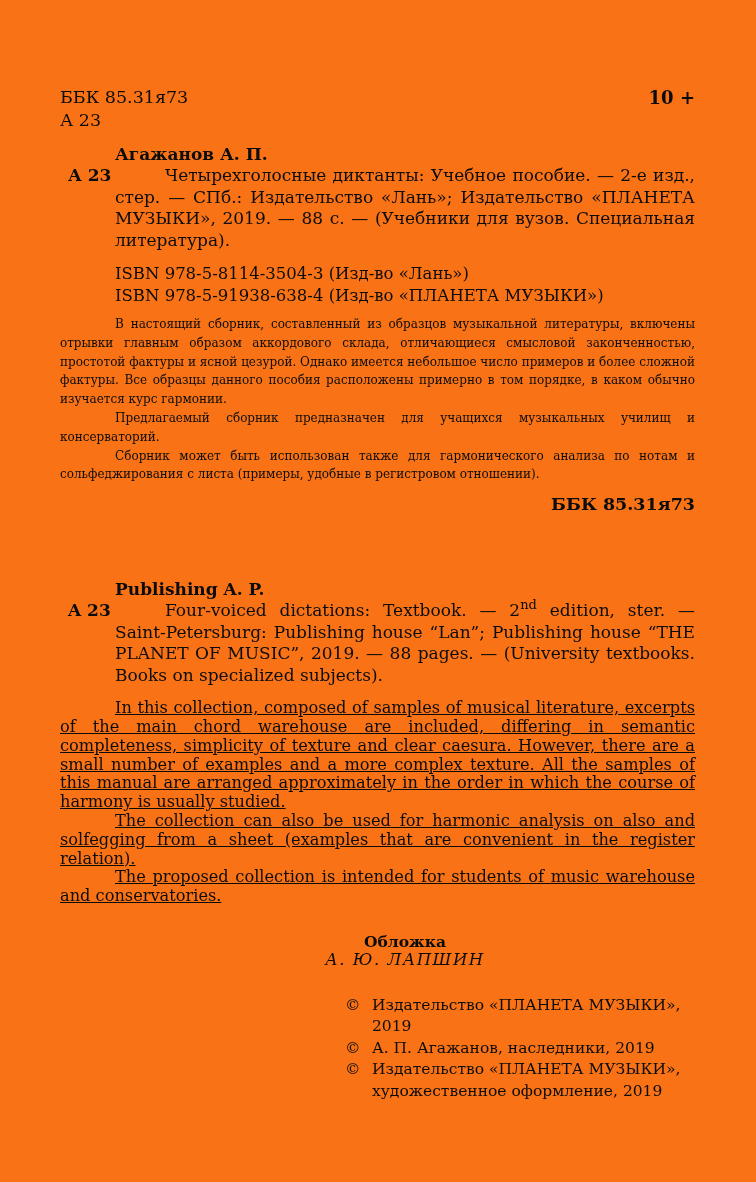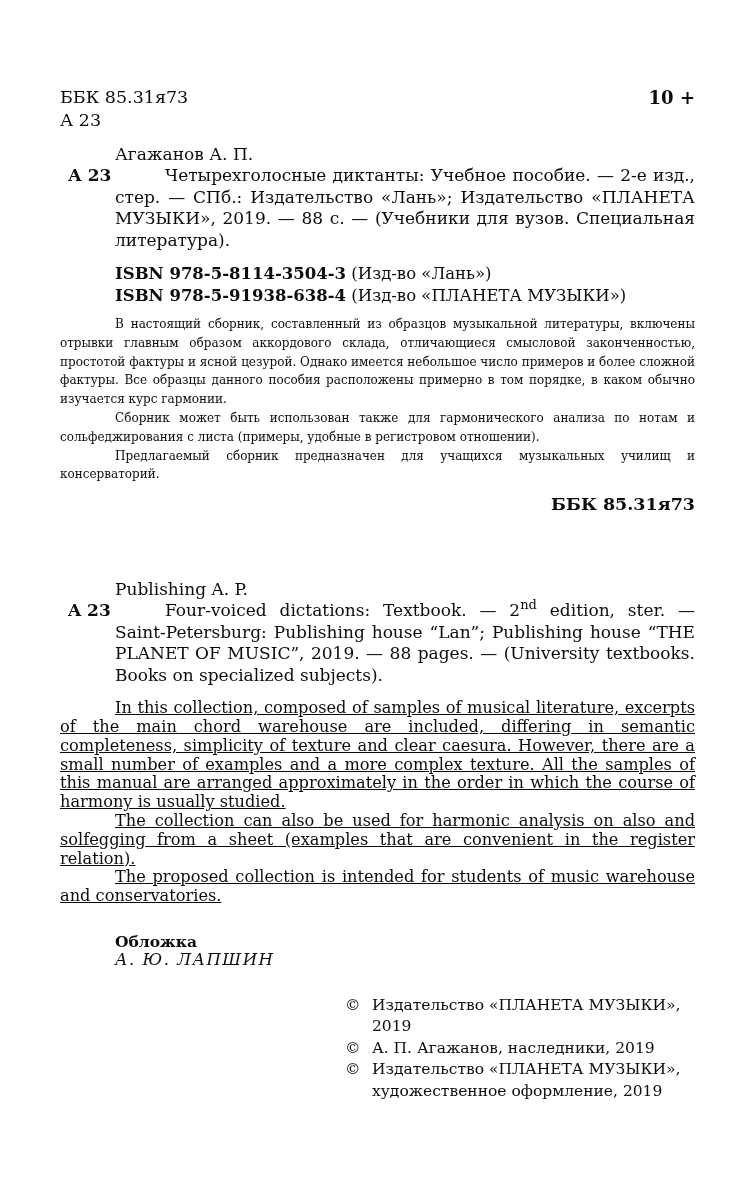--- a/index.html
+++ b/index.html
@@ -1,44 +1,44 @@
 <!DOCTYPE html>
 <html><head>
 <meta charset="utf-8">
 <style>
   html,body{margin:0;padding:0;background:#e8e8e8;}
   .page{
-    width:756px;height:1182px;background:#ffffff;position:relative;
+    width:756px;height:1182px;background:#f97316;position:relative;
     font-family:"DejaVu Serif","Liberation Serif",serif;color:#0c0c0c;
     box-sizing:border-box;padding:86px 61px 0 60px;overflow:hidden;
   }
   .top-codes{display:flex;justify-content:space-between;align-items:flex-start;}
   .top-codes .left div{font-size:17.5px;line-height:23px;}
   .age{font-weight:bold;font-size:18px;line-height:23px;}
 
   .entry-block{margin-top:11px;padding-left:55px;}
-  .author{font-weight:normal;font-size:17px;line-height:22px;margin-bottom:0;}
+  .author{font-weight:bold;font-size:17px;line-height:22px;margin-bottom:0;}
   .entry{position:relative;}
   .entry-label{position:absolute;left:-47px;top:0;font-weight:bold;font-size:17px;line-height:21.5px;}
   .entry-text{font-size:17px;line-height:21.5px;text-align:justify;text-indent:50px;margin:0;}
   sup{font-size:13px;line-height:0;}
 
   .isbn-block{margin-top:12px;padding-left:55px;font-size:16.5px;line-height:21.5px;}
-  .isbn-code{font-weight:bold;}
+  .isbn-code{font-weight:normal;}
 
   .annotation{margin-top:9px;}
   .annotation p{font-size:12px;line-height:18.8px;text-align:justify;text-indent:55px;margin:0;}
 
   .bbk-right{margin-top:9px;text-align:right;font-weight:bold;font-size:17.5px;line-height:22px;}
 
   .en-section{margin-top:63px;}
   .en-annotation{margin-top:13px;}
   .en-annotation p{font-size:16.2px;line-height:18.8px;text-align:justify;text-indent:55px;margin:0;text-decoration:underline;}
 
-  .cover-credit{margin-top:27px;margin-left:55px;}
+  .cover-credit{margin-top:27px;margin-left:55px;text-align:center;}
   .cover-credit .cover-label{font-weight:bold;font-size:15.5px;line-height:17px;}
   .cover-credit .cover-name{font-style:italic;font-size:16.5px;line-height:19px;letter-spacing:1.5px;}
 
   .copyright{margin-top:26px;margin-left:285px;font-size:15.5px;line-height:21.5px;}
   .c-row{display:flex;}
   .c-sym{width:27px;flex:0 0 27px;}
   .c-text{flex:1;}
 </style>
 </head>
 <body>
@@ -61,22 +61,22 @@
     </div>
   </div>
 
   <div class="isbn-block">
     <div><span class="isbn-code">ISBN 978-5-8114-3504-3</span><span> (Изд-во «Лань»)</span></div>
     <div><span class="isbn-code">ISBN 978-5-91938-638-4</span><span> (Изд-во «ПЛАНЕТА МУЗЫКИ»)</span></div>
   </div>
 
   <div class="annotation">
     <p>В настоящий сборник, составленный из образцов музыкальной литературы, включены отрывки главным образом аккордового склада, отличающиеся смысловой законченностью, простотой фактуры и ясной цезурой. Однако имеется небольшое число примеров и более сложной фактуры. Все образцы данного пособия расположены примерно в том порядке, в каком обычно изучается курс гармонии.</p>
+    <p>Предлагаемый сборник предназначен для учащихся музыкальных училищ и консерваторий.</p>
     <p>Сборник может быть использован также для гармонического анализа по нотам и сольфеджирования с листа (примеры, удобные в регистровом отношении).</p>
-    <p>Предлагаемый сборник предназначен для учащихся музыкальных училищ и консерваторий.</p>
   </div>
 
   <div class="bbk-right">ББК 85.31я73</div>
 
   <div class="en-section">
     <div class="entry-block" style="margin-top:0;">
       <div class="author">Publishing A. P.</div>
       <div class="entry">
         <span class="entry-label">A 23</span>
         <p class="entry-text"><span>Four-voiced dictations: Textbook. — 2</span><sup>nd</sup><span> edition, ster. — Saint-Petersburg: Publishing house “Lan”; Publishing house “THE PLANET OF MUSIC”, 2019. — 88 pages. — (University textbooks. Books on specialized subjects).</span></p>

